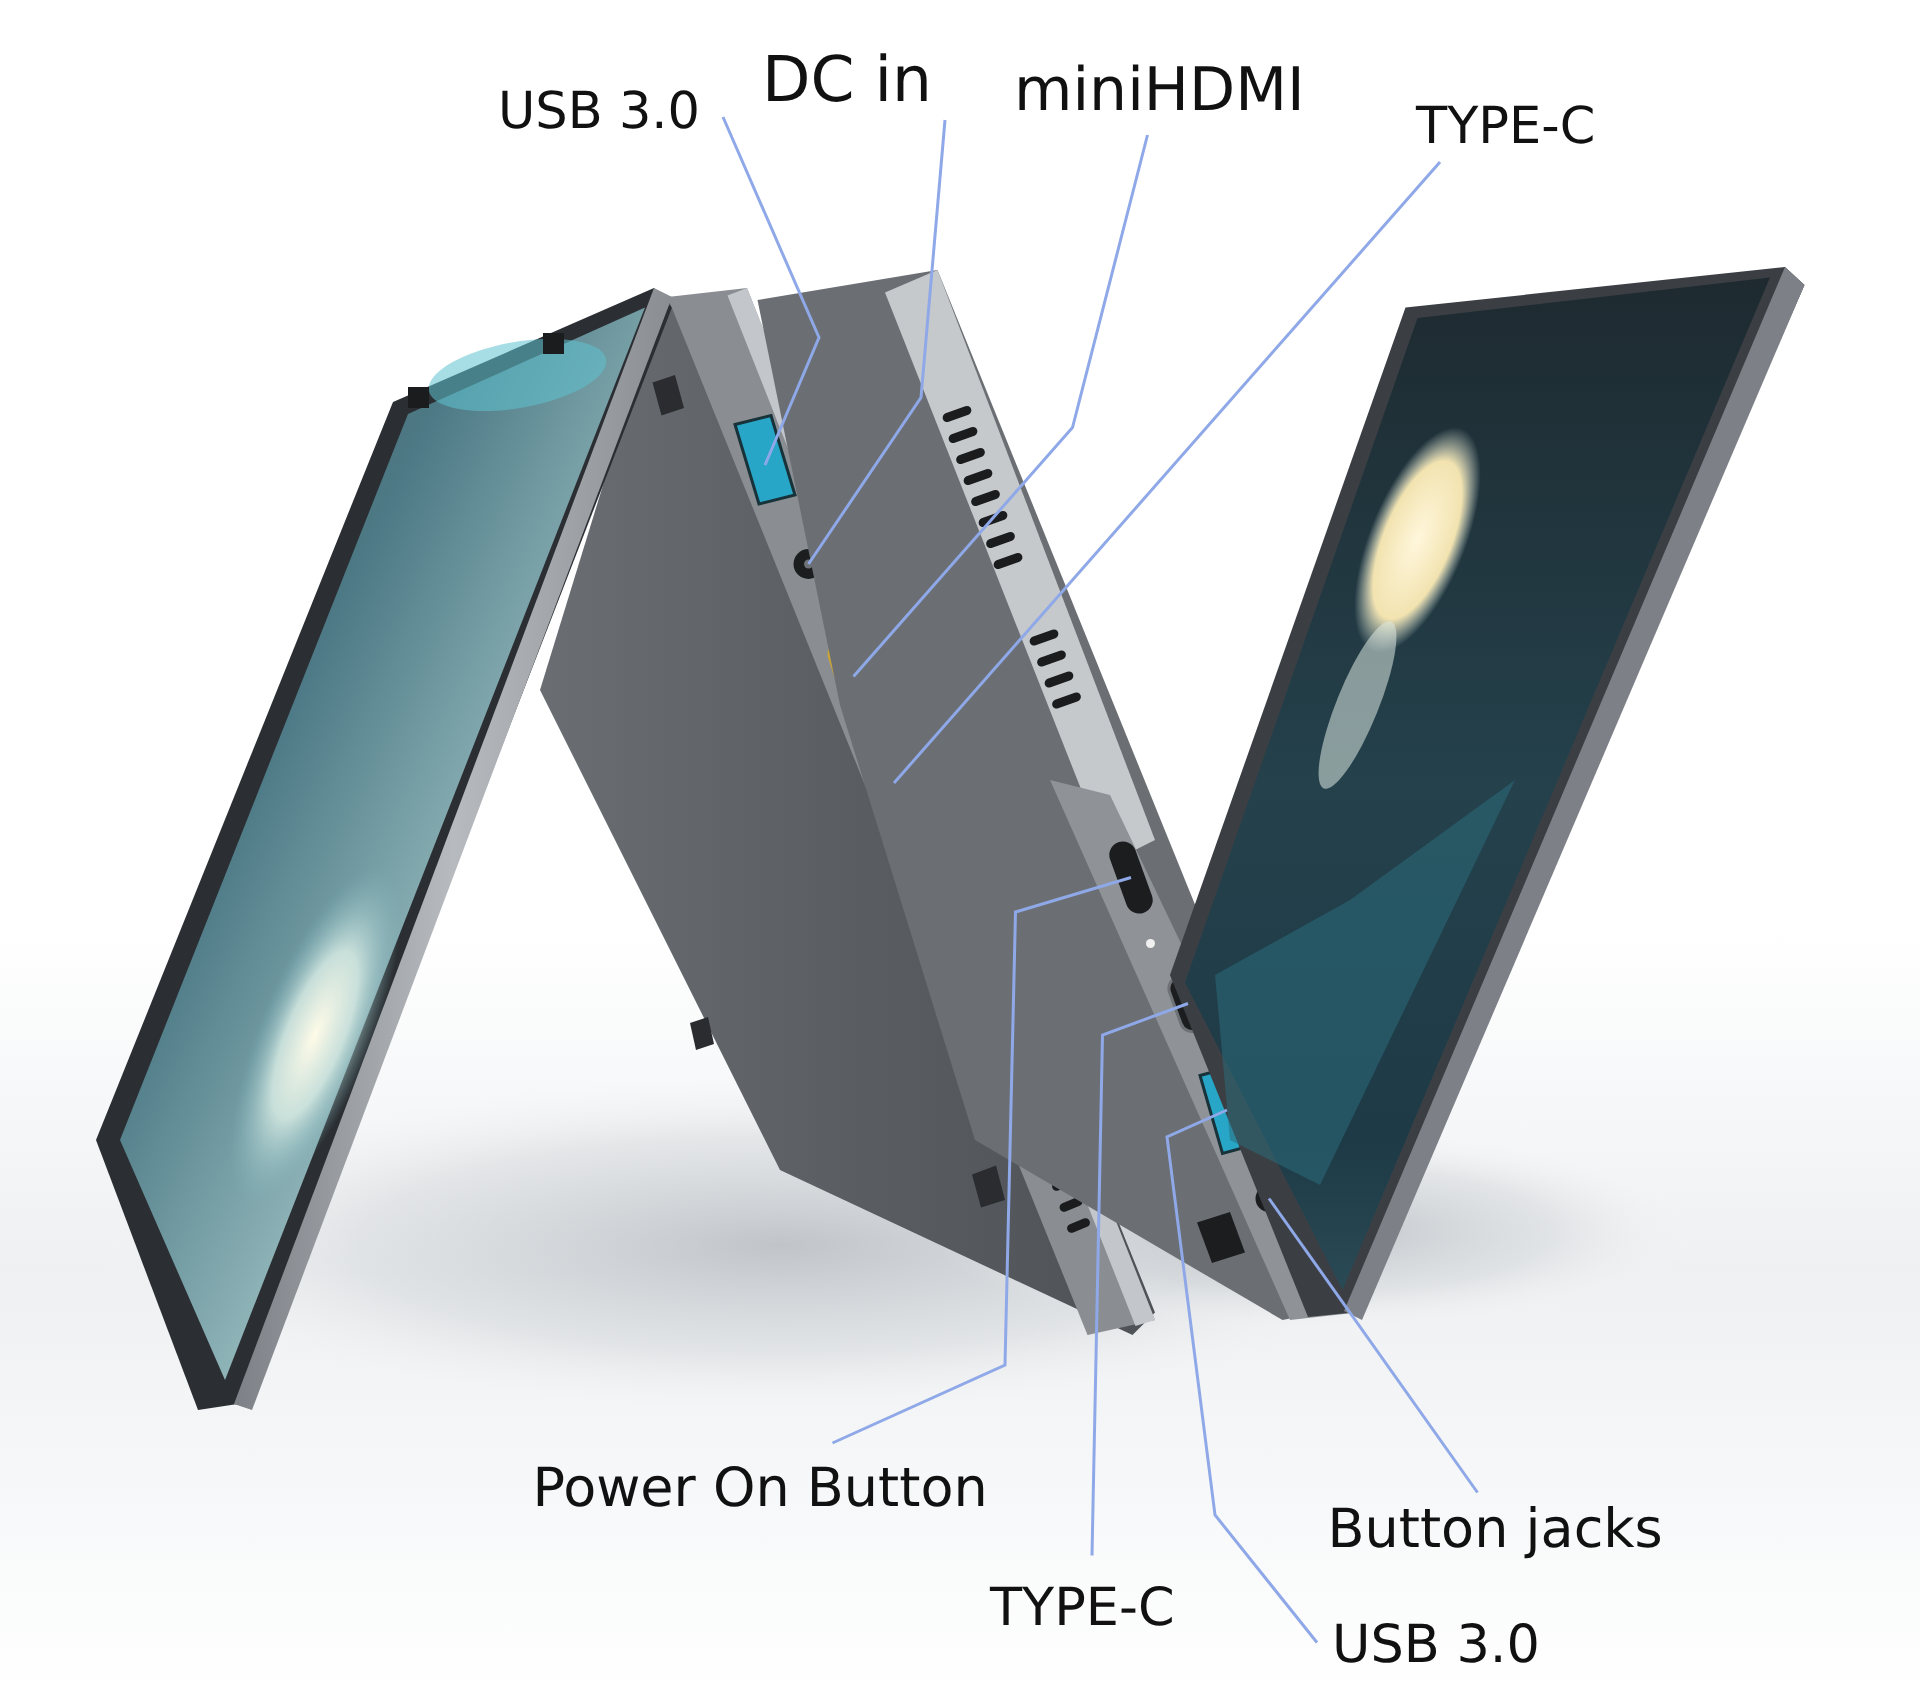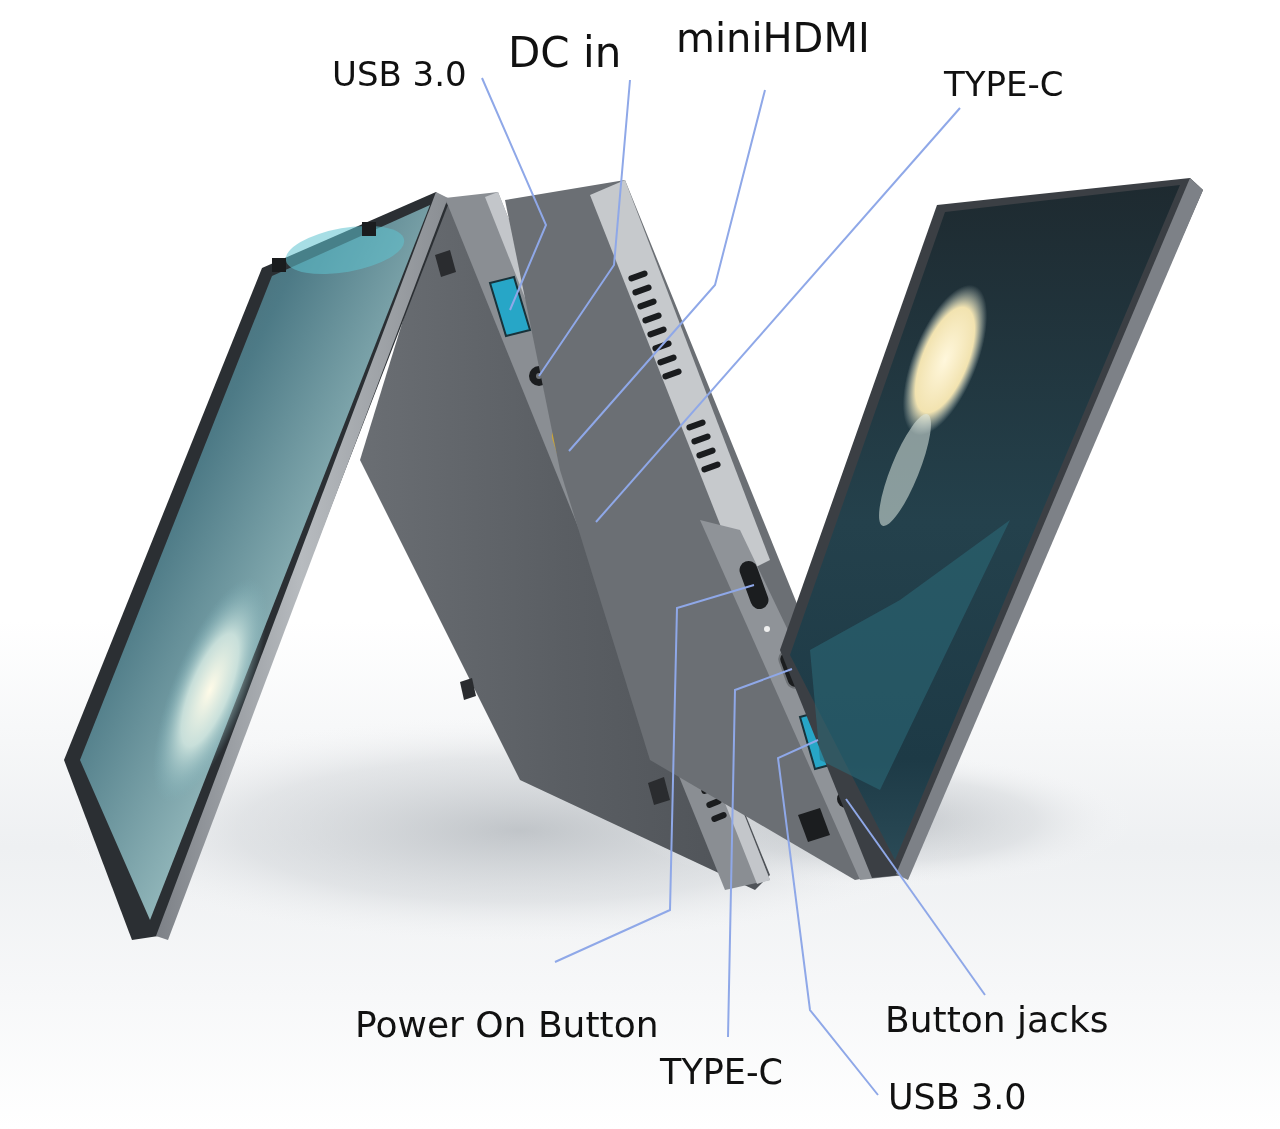--- a/index.html
+++ b/index.html
@@ -11,23 +11,23 @@
       position: absolute;
       color: #111111;
       font-family: "DejaVu Sans", sans-serif;
       font-weight: normal;
       white-space: nowrap;
       letter-spacing: 0px;
       line-height: 1;
     }
     .lbl-usb-top   { left: 332px; top: 57px;  font-size: 34px; }
     .lbl-dcin      { left: 508px; top: 32px;  font-size: 42px; }
-    .lbl-minihdmi  { left: 676px; top: 18px;  font-size: 40px; }
+    .lbl-minihdmi  { left: 676px; top: 40px;  font-size: 40px; }
     .lbl-typec-top { left: 944px; top: 67px;  font-size: 34px; }
-    .lbl-power     { left: 355px; top: 1007px; font-size: 36px; }
+    .lbl-power     { left: 355px; top: 975px; font-size: 36px; }
     .lbl-audio     { left: 885px; top: 1002px; font-size: 36px; }
     .lbl-typec-bot { left: 660px; top: 1055px; font-size: 35px; }
     .lbl-usb-bot   { left: 888px; top: 1080px; font-size: 35px; }
   </style>
 </head>
 <body>
 
 <div class="stage">
 
   <svg class="floor" width="1280" height="1129" viewBox="0 0 1280 1129">

